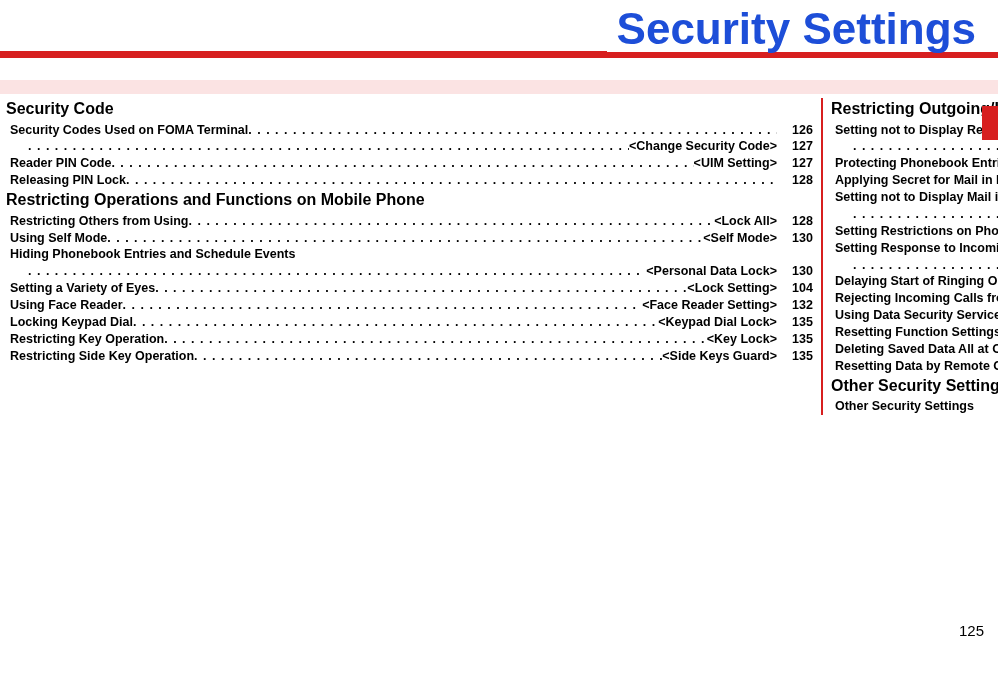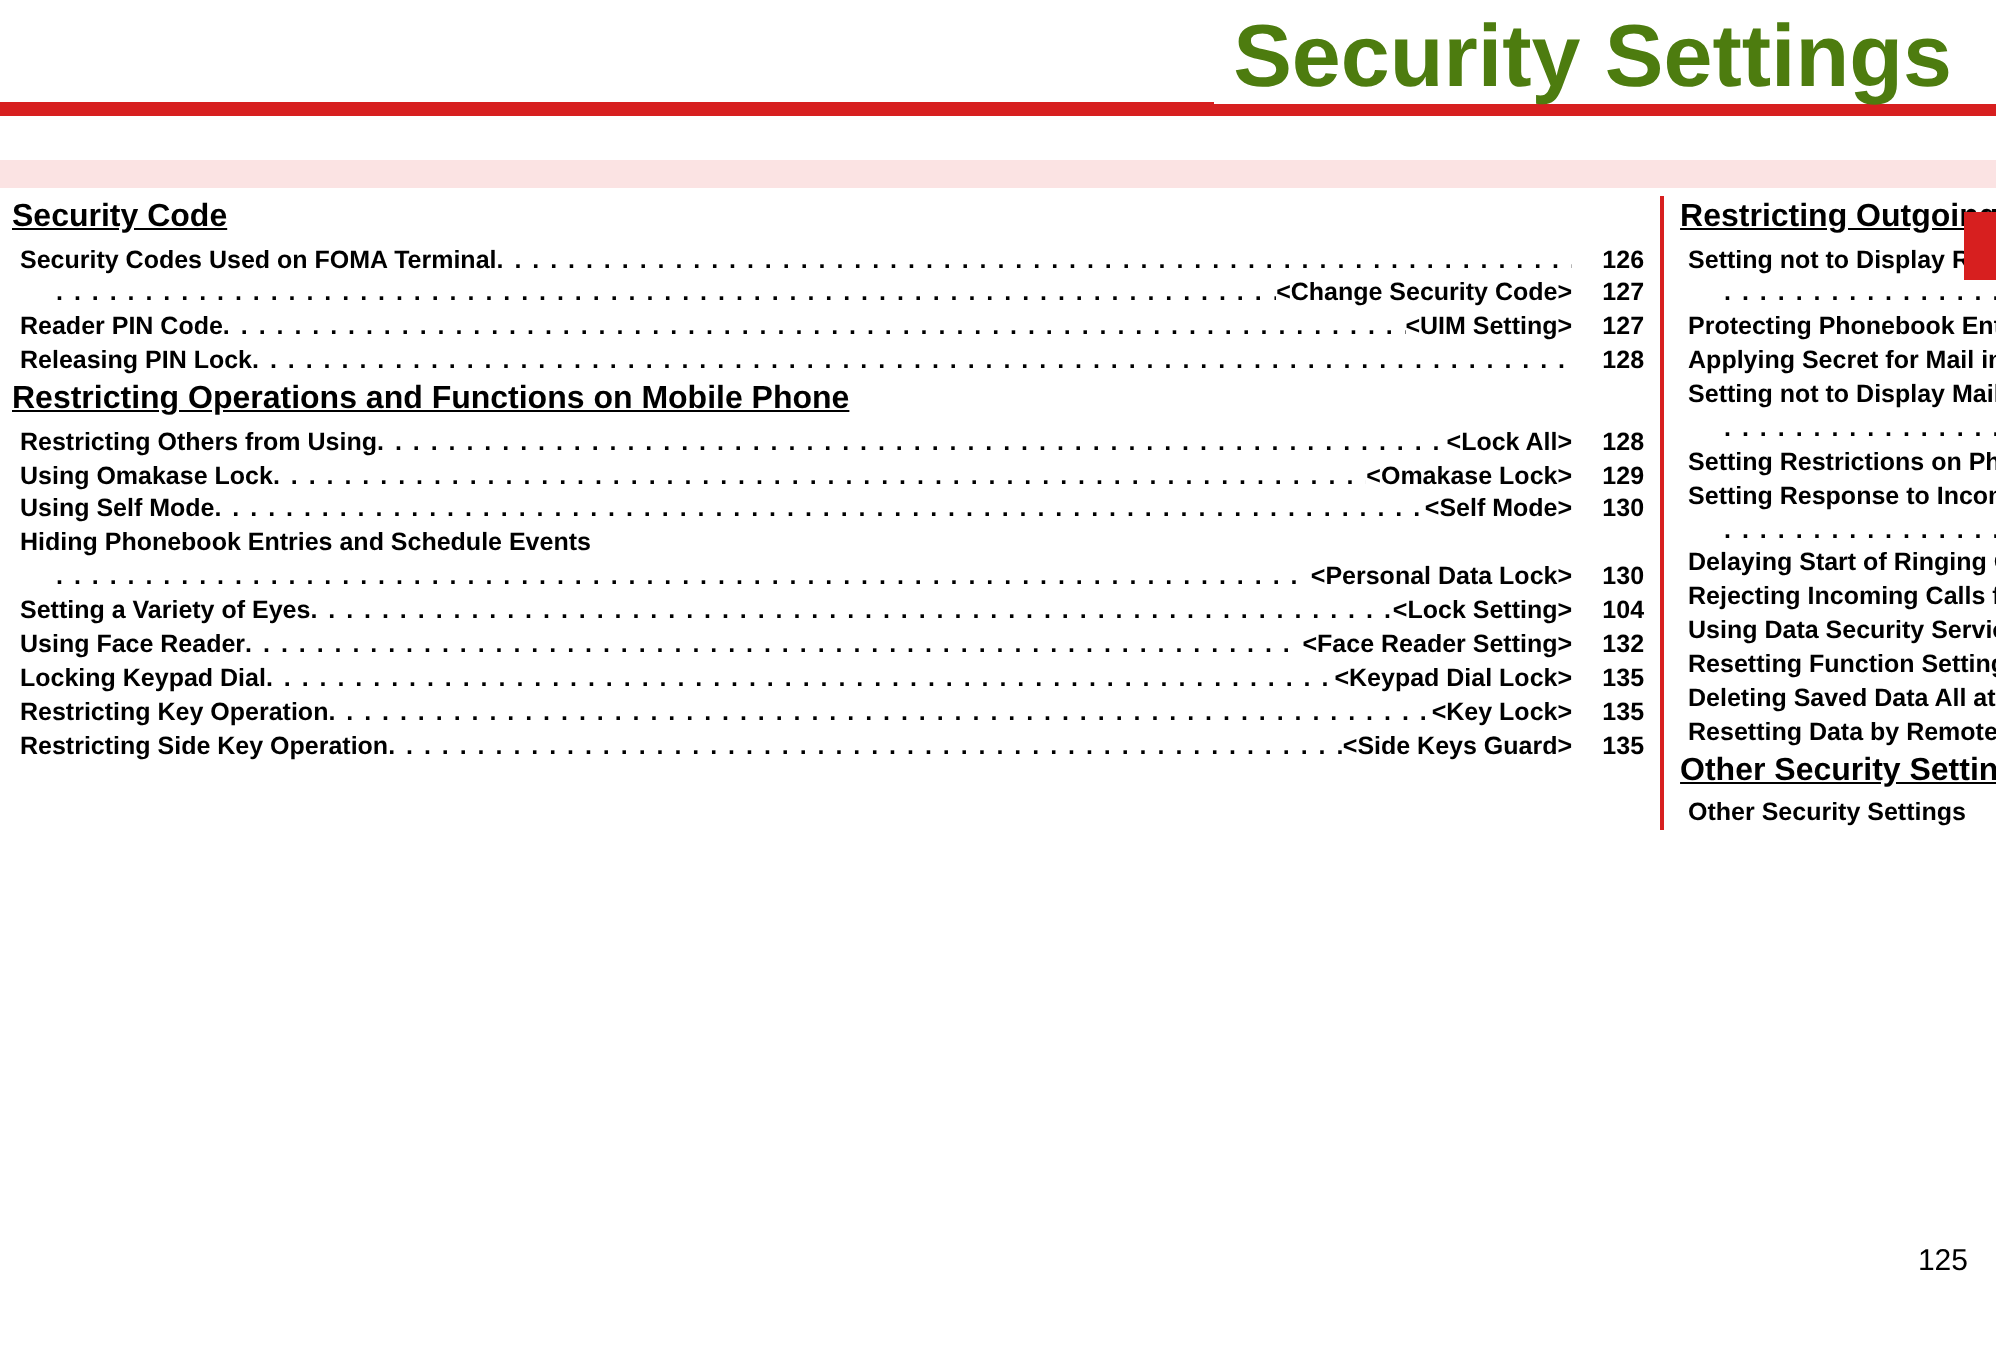--- a/index.html
+++ b/index.html
@@ -1,24 +1,24 @@
 <!DOCTYPE html>
 <html><head>
 <meta charset="utf-8">
 <style>
   * { margin:0; padding:0; box-sizing:border-box; }
   html,body { width:998px; height:675px; font-family:Arial,Helvetica,sans-serif; background:#fff; color:#000; }
   .title-wrap { position:relative; height:62px; }
   .title-wrap .redbar { position:absolute; left:0; bottom:4px; width:100%; height:7px; background:#d71f1f; }
-  .title-wrap h1 { position:relative; font-size:44px; font-weight:bold; text-align:right; padding-right:22px; line-height:1.05; background:#fff; display:inline-block; float:right; padding-left:10px; z-index:2; top:6px; color:#4d7c0f;}
+  .title-wrap h1 { position:relative; font-size:44px; font-weight:bold; text-align:right; padding-right:22px; line-height:1.05; background:#fff; display:inline-block; float:right; padding-left:10px; z-index:2; top:6px; color:#1d4ed8;}
   .pink-stripe { height:14px; background:#fbe3e3; margin-top:18px; }
   .columns { display:flex; margin-top:4px; padding:0 6px 0 6px; font-size:12.5px; font-weight:bold; line-height:1.35; }
   .col { flex:1; padding:0 8px 0 4px; }
   .col.right { border-left:2px solid #d71f1f; padding-left:12px; }
-  .section-head { font-size:16px; font-weight:bold; margin-bottom:2px; margin-left:-4px;text-decoration:underline; }
+  .section-head { font-size:16px; font-weight:bold; margin-bottom:2px; margin-left:-4px; }
   .entry { display:flex; align-items:flex-end; }
   .entry.indent2 { margin-left:18px; }
   .lbl { flex:0 0 auto; }
   .dots { flex:1 1 auto; overflow:hidden; white-space:nowrap; letter-spacing:1px; }
   .dots::before { content:". . . . . . . . . . . . . . . . . . . . . . . . . . . . . . . . . . . . . . . . . . . . . . . . . . . . . . . . . . . . . . . . . . . . . . . . . ."; }
   .tag { flex:0 0 auto; }
   .pg { flex:0 0 auto; width:36px; text-align:right; padding-left:6px; }
   .side-tab { position:absolute; right:0; top:106px; width:16px; height:34px; background:#d71f1f; }
   .pagenum { position:absolute; right:14px; bottom:36px; font-size:15px; font-weight:normal; }
 </style>
@@ -57,26 +57,20 @@
         <span class="lbl">Releasing PIN Lock</span>
         <span class="dots"></span>
         <span class="pg">128</span>
       </div>
       <div class="section-head">Restricting Operations and Functions on Mobile Phone</div>
       <div class="entry">
         <span class="lbl">Restricting Others from Using</span>
         <span class="dots"></span>
         <span class="tag">&lt;Lock All&gt;</span>
         <span class="pg">128</span>
-      </div>
-      <div class="entry">
-        <span class="lbl">Using Omakase Lock</span>
-        <span class="dots"></span>
-        <span class="tag">&lt;Omakase Lock&gt;</span>
-        <span class="pg">129</span>
       </div>
       <div class="entry">
         <span class="lbl">Using Self Mode</span>
         <span class="dots"></span>
         <span class="tag">&lt;Self Mode&gt;</span>
         <span class="pg">130</span>
       </div>
       <div class="entry">
         <span class="lbl">Hiding Phonebook Entries and Schedule Events</span>
       </div>

